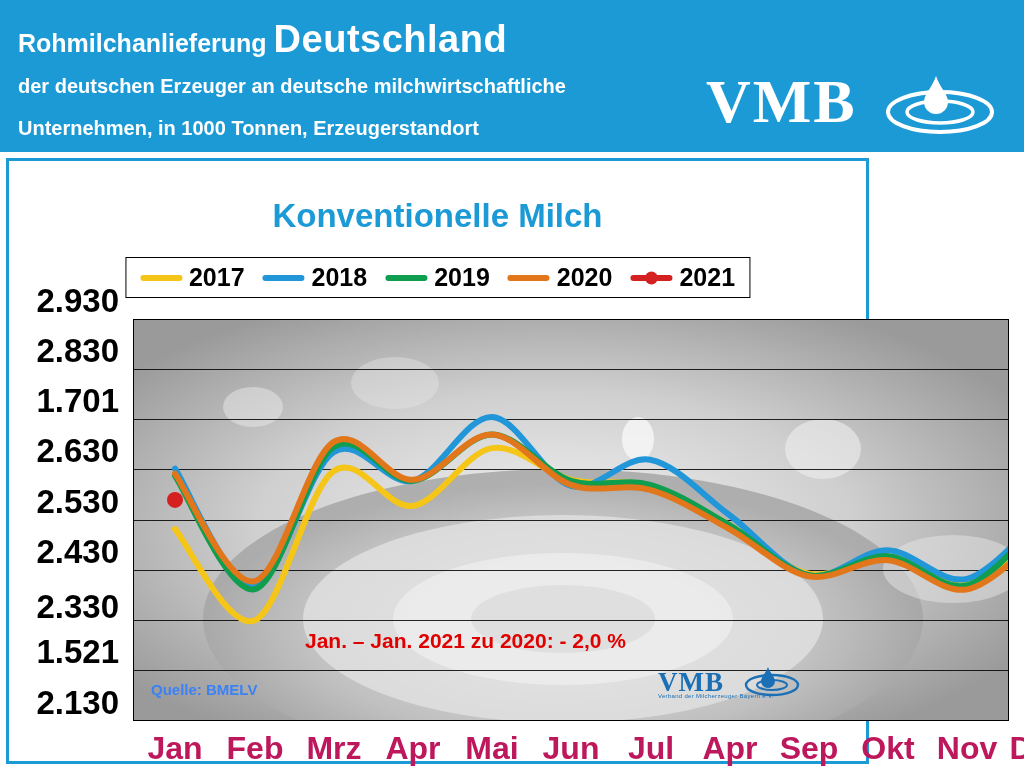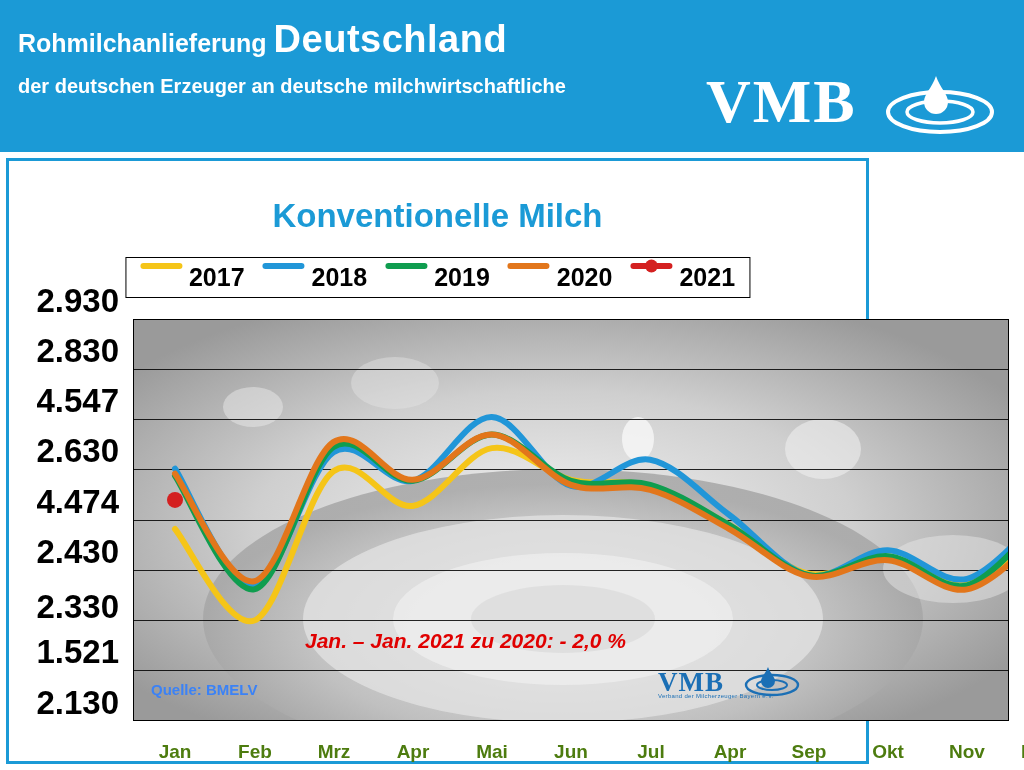--- a/index.html
+++ b/index.html
@@ -60,21 +60,21 @@
   
   .legend{
     position:absolute;left:50%;transform:translateX(-50%);
     top:96px;
     border:1px solid #000000;
     background:#ffffff;
     padding:5px 14px 5px 14px;
     display:flex;align-items:center;gap:18px;
     box-shadow:0 0 0 1px #ffffff;
   }
-  .legend-item{display:flex;gap:7px;}
+  .legend-item{display:flex;align-items:center;gap:7px;}
   .legend-swatch{display:block;width:42px;height:6px;border-radius:3px;position:relative;}
   .legend-dot{
     position:absolute;left:50%;top:50%;transform:translate(-50%,-50%);
     width:13px;height:13px;border-radius:50%;
   }
   .legend-label{font-size:25px;font-weight:bold;color:#000000;}
 
   
   .plot-wrap{
     position:absolute;left:124px;top:158px;width:876px;height:402px;
@@ -85,30 +85,30 @@
 
   .ylabels{position:absolute;left:6px;top:140px;width:112px;height:440px;}
   .ylabel{
     position:absolute;right:8px;
     font-size:33px;font-weight:bold;color:#000000;
     transform:translateY(-50%);
     white-space:nowrap;
   }
   .xlabels{position:absolute;left:124px;top:562px;width:876px;height:42px;}
   .xlabel{
-    position:absolute;top:18px;
-    font-size:19px;font-weight:bold;color:#4d7c0f;
+    position:absolute;top:7px;
+    font-size:32px;font-weight:bold;color:#be185d;
     transform:translateX(-50%);
     white-space:nowrap;
   }
 
   .note{
     position:absolute;
     color:#e00000;font-size:21px;font-weight:bold;
-    left:296px;top:468px;white-space:nowrap;font-style:italic;
+    left:296px;top:468px;white-space:nowrap;
   }
   .source{
     position:absolute;left:142px;top:520px;
     color:#3b82f6;font-size:15px;font-weight:bold;
   }
   .wm{
     position:absolute;right:58px;top:506px;width:150px;height:44px;
   }
   .wm-text{
     position:absolute;left:0;top:0;
@@ -125,20 +125,21 @@
 
 <div class="page">
 
   <div class="header">
     <div class="header-text">
       <div class="htitle-line1">
         <span>Rohmilchanlieferung</span>
         <span class="big">Deutschland</span>
       </div>
       <div class="htitle-sub">der deutschen Erzeuger an deutsche milchwirtschaftliche</div>
+      <div class="htitle-sub">Unternehmen, in 1000 Tonnen, Erzeugerstandort</div>
     </div>
 
     <div class="logo">
       <div class="logo-vmb">VMB</div>
       <svg class="logo-drop" viewBox="0 0 120 72">
         <ellipse cx="62" cy="46" rx="52" ry="20" fill="none" stroke="#ffffff" stroke-width="4"></ellipse>
         <ellipse cx="62" cy="46" rx="33" ry="11" fill="none" stroke="#ffffff" stroke-width="3.5"></ellipse>
         <path d="M58 10 C54 22 46 28 46 36 a12 12 0 0 0 24 0 c0 -8 -8 -14 -12 -26 z" fill="#ffffff"></path>
       </svg>
     </div>
@@ -169,23 +170,23 @@
         <span class="legend-swatch" style="background:#d42020">
           <span class="legend-dot" style="background:#d42020"></span>
         </span>
         <span class="legend-label">2021</span>
       </div>
     </div>
 
     <div class="ylabels">
       <div class="ylabel" style="top:0px">2.930</div>
       <div class="ylabel" style="top:50px">2.830</div>
-      <div class="ylabel" style="top:100px">4.547</div>
+      <div class="ylabel" style="top:100px">1.701</div>
       <div class="ylabel" style="top:150px">2.630</div>
-      <div class="ylabel" style="top:201px">4.474</div>
+      <div class="ylabel" style="top:201px">2.530</div>
       <div class="ylabel" style="top:251px">2.430</div>
       <div class="ylabel" style="top:306px">2.330</div>
       <div class="ylabel" style="top:351px">1.521</div>
       <div class="ylabel" style="top:402px">2.130</div>
     </div>
 
     <div class="plot-wrap">
       <div class="plot-bg">
         <svg viewBox="0 0 876 402" preserveAspectRatio="none" width="876" height="402">
           <defs>

